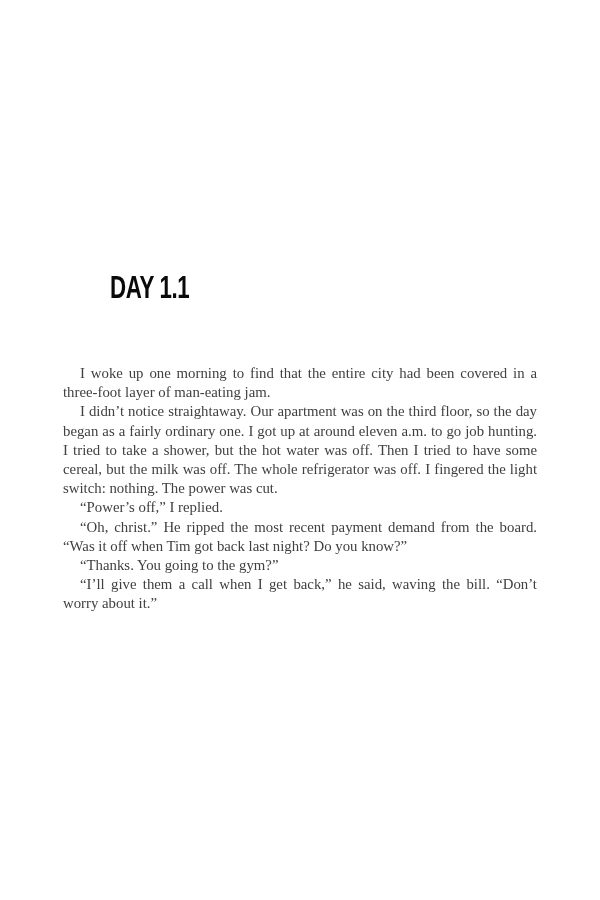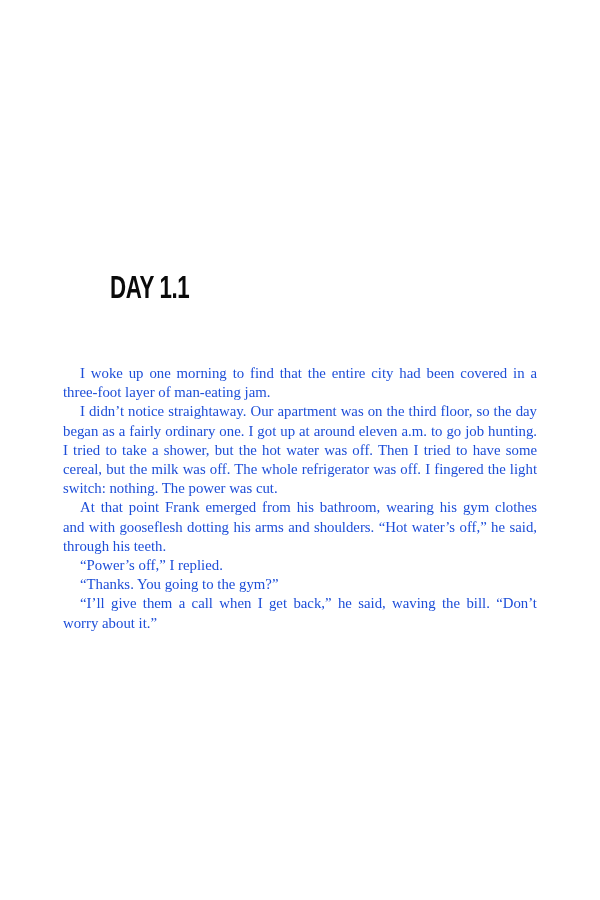--- a/index.html
+++ b/index.html
@@ -30,38 +30,38 @@
     white-space: nowrap;
   }
   .body-text {
     position: absolute;
     left: 63px;
     top: 364px;
     width: 474px;
     font-family: "Liberation Serif", serif;
     font-size: 14.8px;
     line-height: 19.2px;
-    color: #1d4ed8;
+    color: #404040;
     text-align: justify;
   }
   .body-text p {
     margin: 0;
     padding: 0;
     text-indent: 17px;
   }
   .body-text em {
     font-style: italic;
   }
 </style>
 </head>
 <body>
 
 <div class="page">
   <h1 class="chapter-heading">DAY 1.1</h1>
   <div class="body-text">
       <p>I woke up one morning to find that the entire city had been covered in a three-foot layer of man-eating jam.</p>
       <p>I didn’t notice straightaway. Our apartment was on the third floor, so the day began as a fairly ordinary one. I got up at around eleven a.m. to go job hunting. I tried to take a shower, but the hot water was off. Then I tried to have some cereal, but the milk was off. The whole refrigerator was off. I fingered the light switch: nothing. The power was cut.</p>
-      <p>At that point Frank emerged from his bathroom, wearing his gym clothes and with gooseflesh dotting his arms and shoulders. “Hot water’s off,” he said, through his teeth.</p>
       <p>“Power’s off,” I replied.</p>
+      <p>“Oh, christ.” He ripped the most recent payment demand from the board. “Was it off when Tim got back last night? Do you know?”</p>
       <p>“Thanks. You going to the gym?”</p>
       <p>“I’ll give them a call when I get back,” he said, waving the bill. “Don’t worry about it.”</p>
     </div>
 </div>
 
 </body></html>

